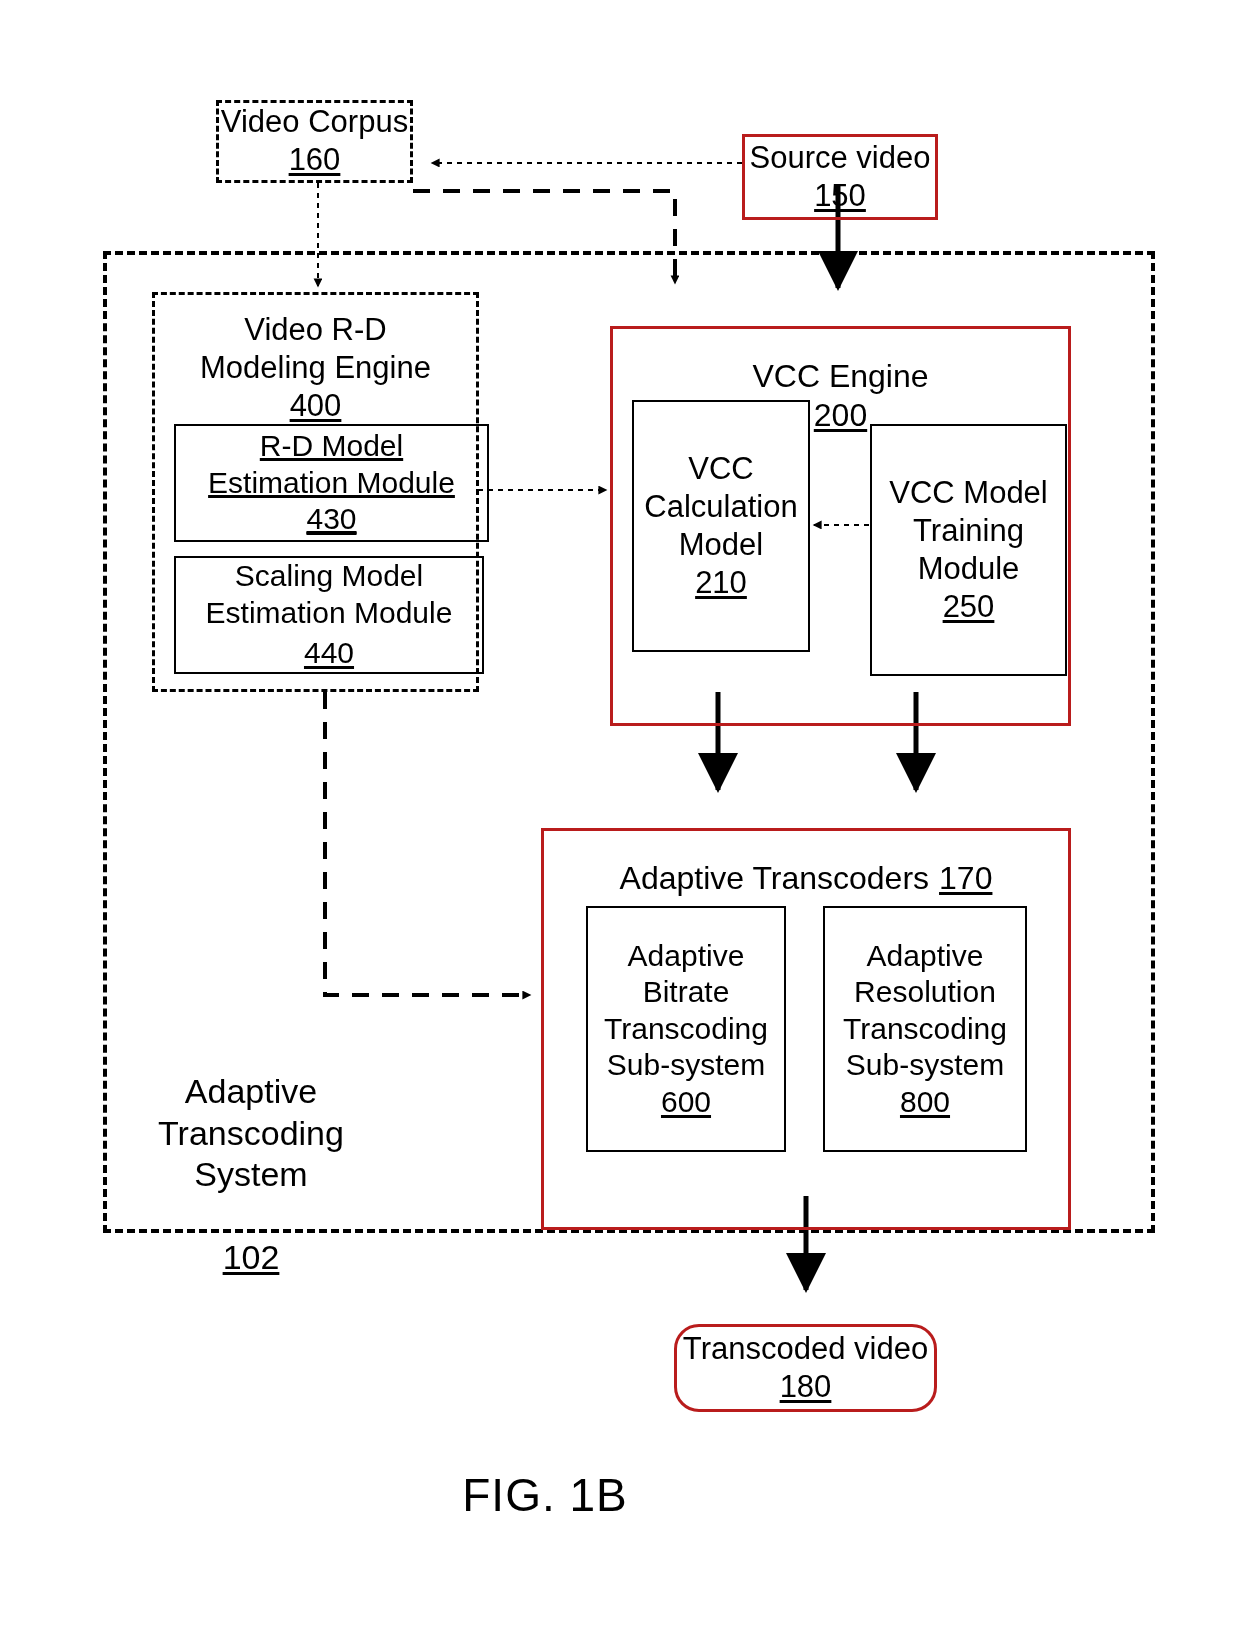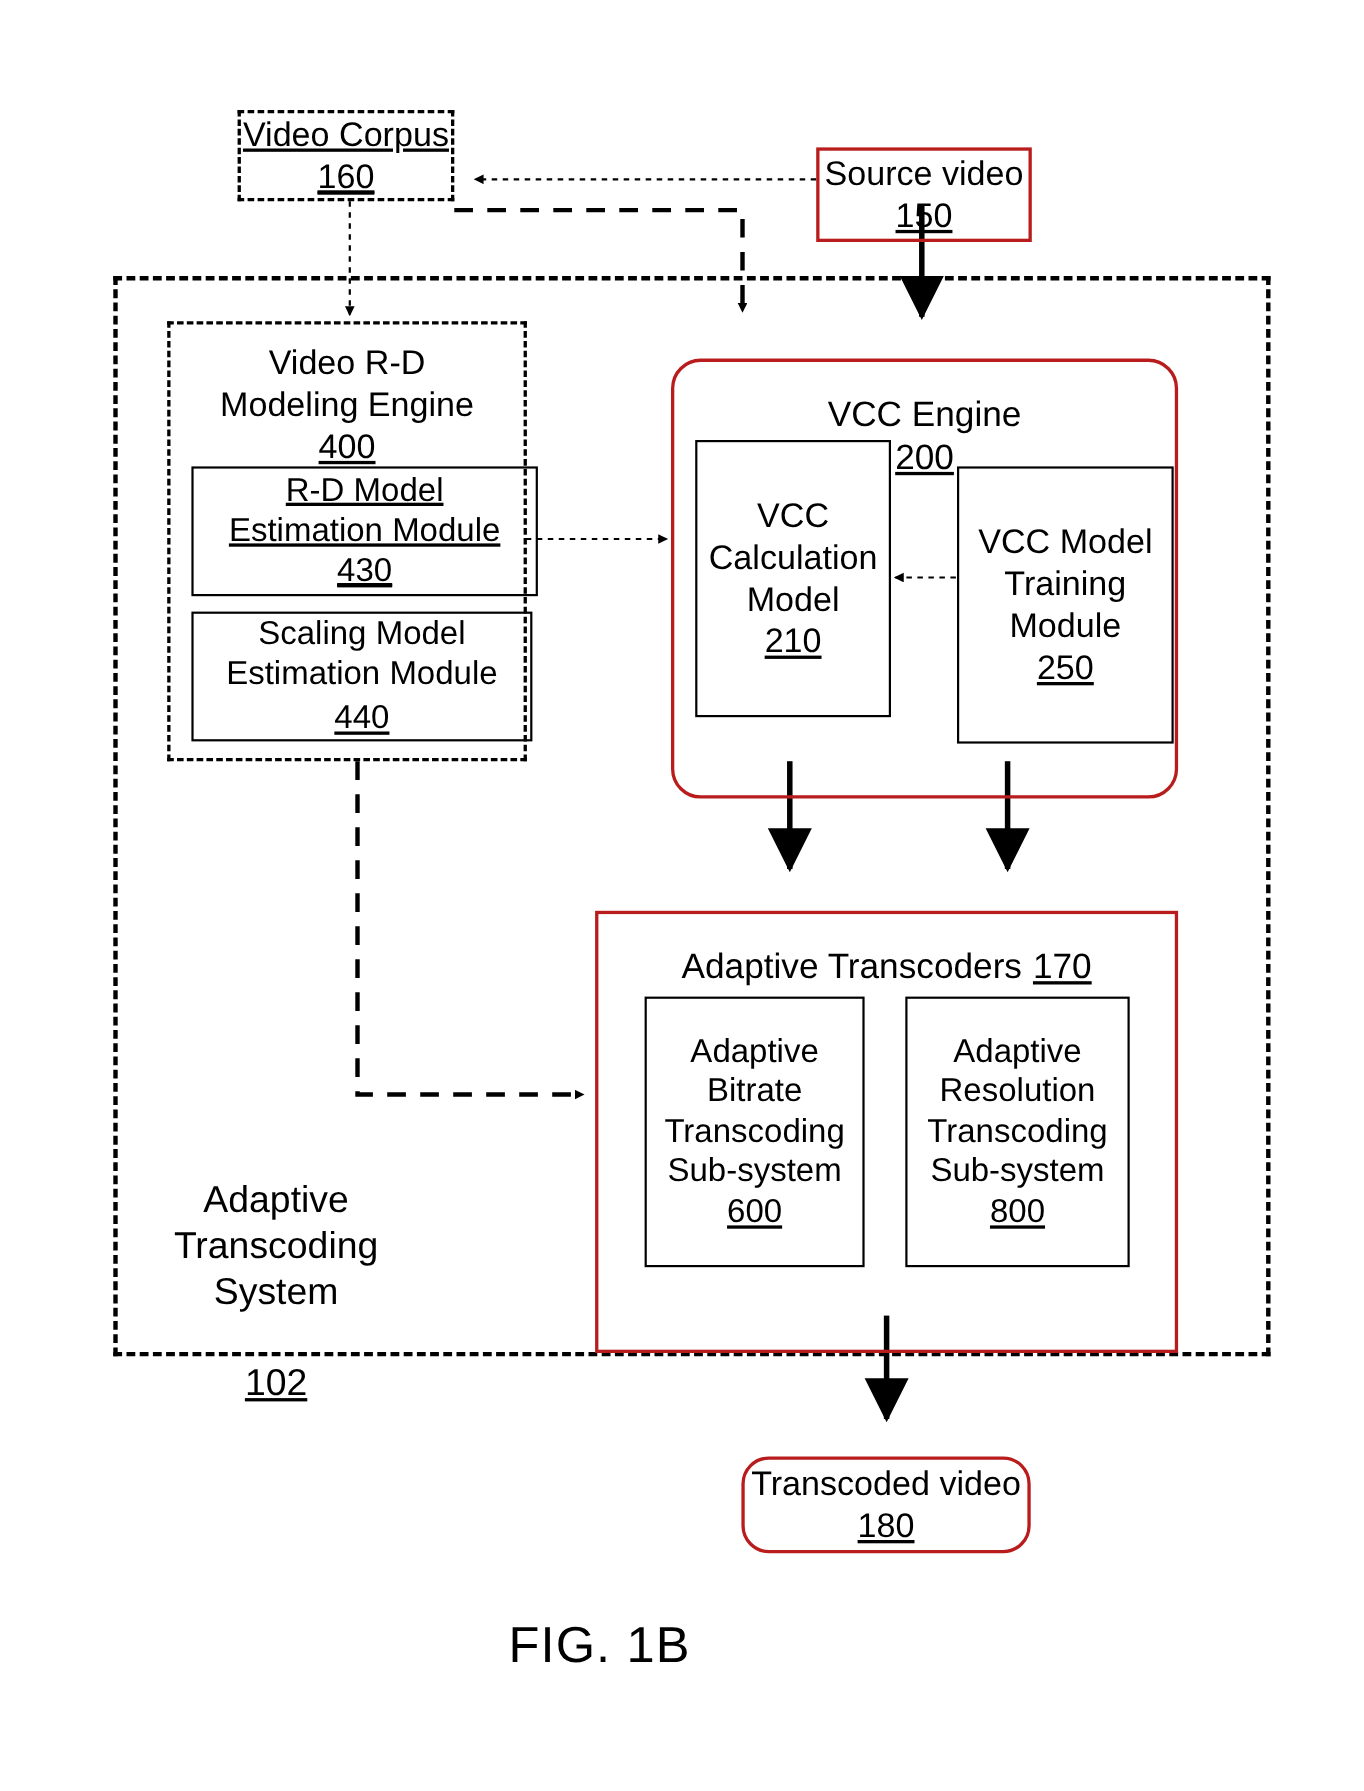--- a/index.html
+++ b/index.html
@@ -122,21 +122,21 @@
 
   <div class="box dashed-outer" style="left:103px; top:251px; width:1052px; height:982px;"></div>
 
   <div class="plainlabel f34" style="left:133px; top:1030px; width:236px;">
     <span class="lbl">Adaptive
 Transcoding
 System</span>
     <span class="num">102</span>
   </div>
 
-  <div class="box dashed" style="left:216px; top:100px; width:197px; height:83px; justify-content:center;text-decoration:underline;">
+  <div class="box dashed" style="left:216px; top:100px; width:197px; height:83px; justify-content:flex-start;">
     <span class="lbl f31">Video Corpus</span>
     <span class="num f31">160</span>
   </div>
 
   <div class="box solid" style="left:742px; top:100px; width:196px; height:86px; justify-content:center;">
     <span class="lbl f31">Source video</span>
     <span class="num f31">150</span>
   </div>
 
   <div class="box dashed" style="left:152px; top:292px; width:327px; height:400px; padding-top:16px;">
@@ -150,21 +150,21 @@
 Estimation Module</span>
     <span class="num f30">430</span>
   </div>
 
   <div class="box solid-thin" style="left:174px; top:556px; width:310px; height:118px; justify-content:space-between;">
     <span class="lbl f30">Scaling Model
 Estimation Module</span>
     <span class="num f30">440</span>
   </div>
 
-  <div class="box solid" style="left:610px; top:292px; width:461px; height:400px; padding-top:28px;border-radius:27px;">
+  <div class="box solid" style="left:610px; top:292px; width:461px; height:400px; padding-top:28px;">
     <span class="lbl f32">VCC Engine</span>
     <span class="num f32">200</span>
   </div>
 
   <div class="box solid-thin" style="left:632px; top:400px; width:178px; height:252px; justify-content:center;">
     <span class="lbl f31">VCC
 Calculation
 Model</span>
     <span class="num f31">210</span>
   </div>

